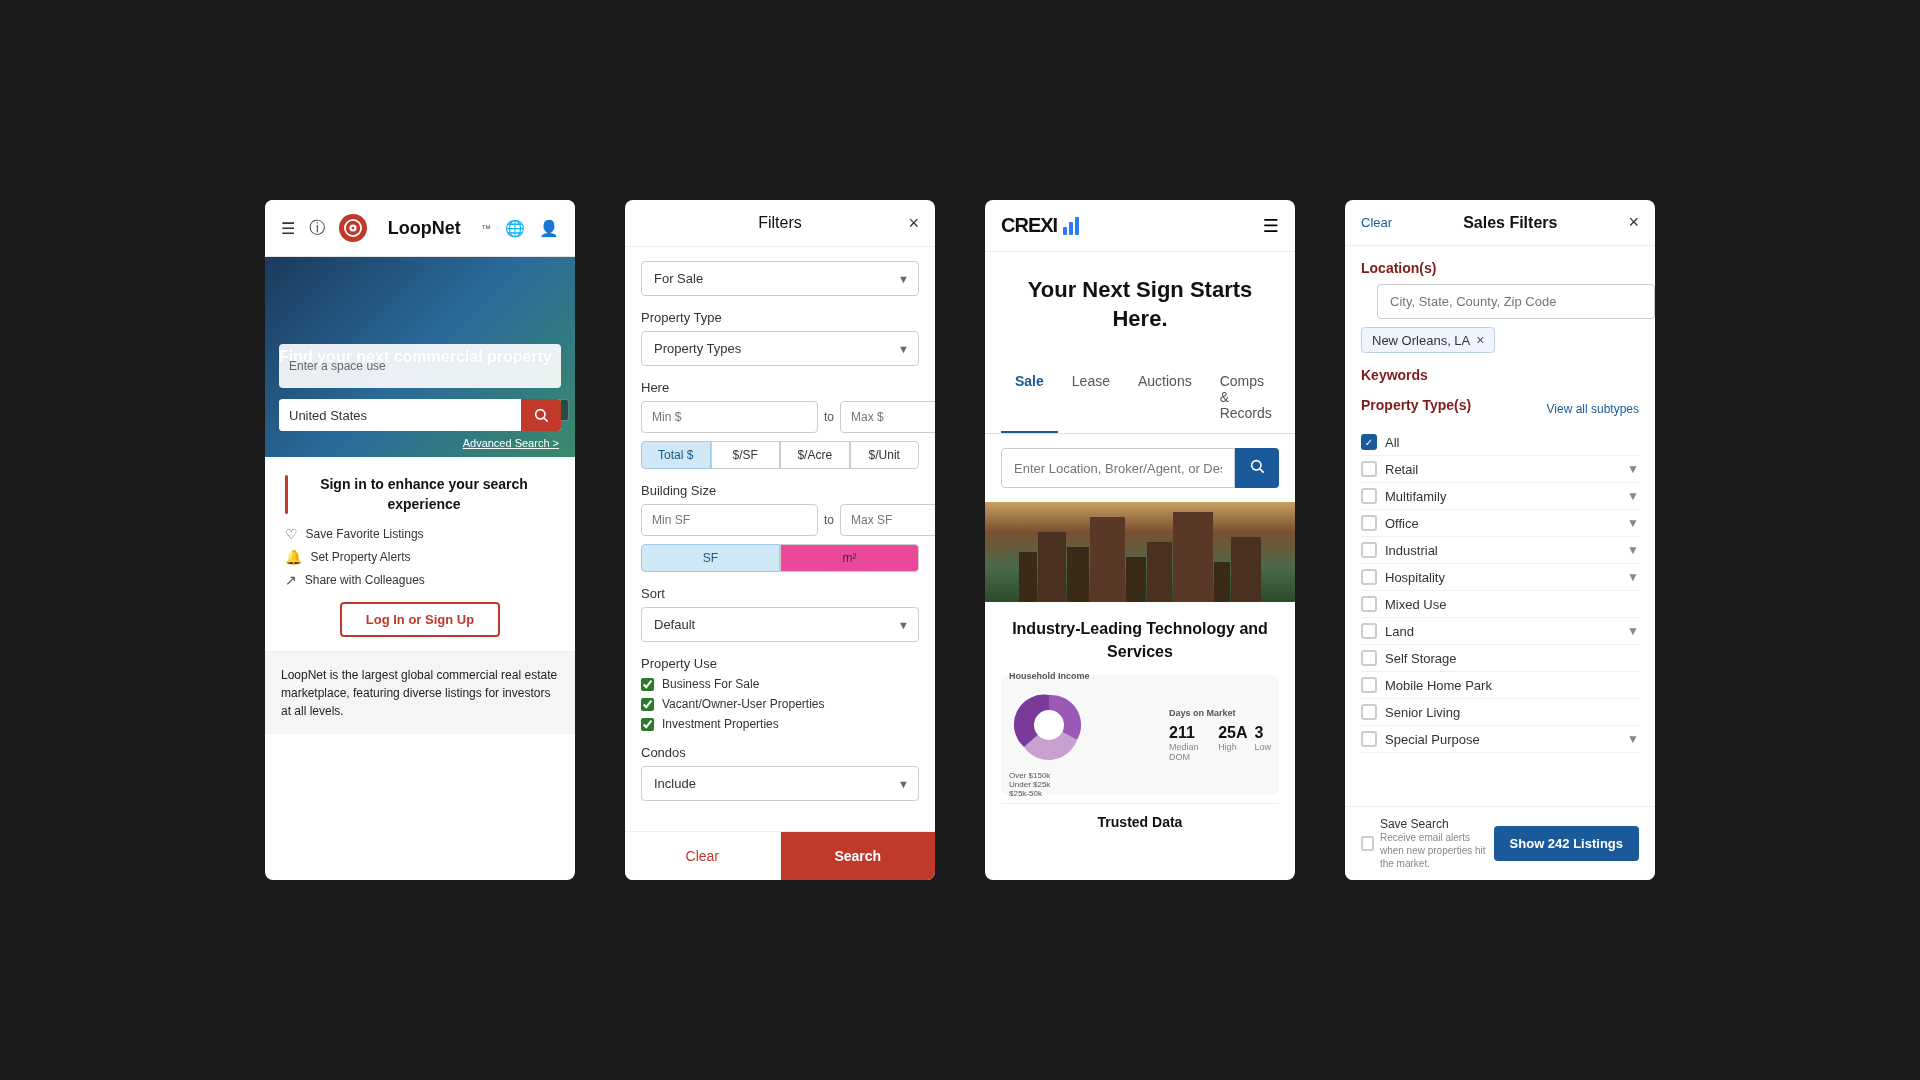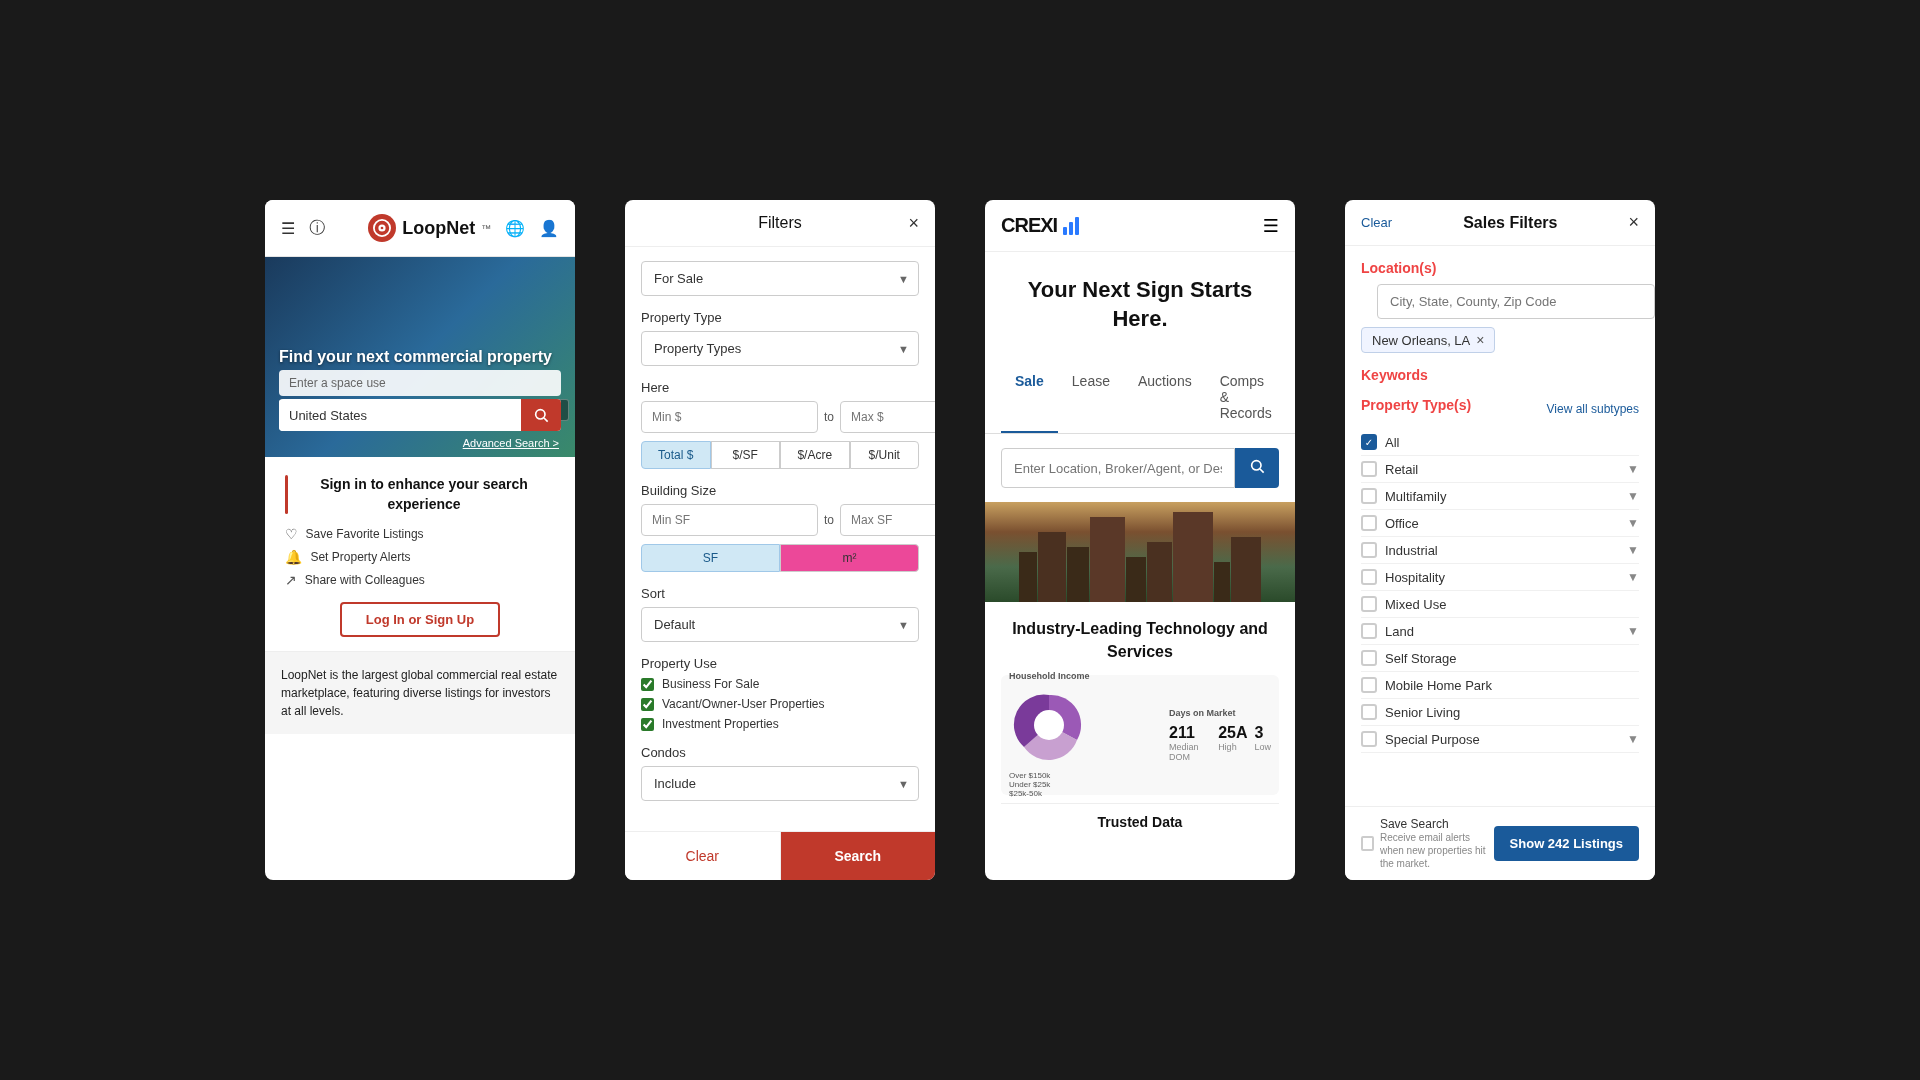--- a/index.html
+++ b/index.html
@@ -37,21 +37,21 @@
 
     
     .p1-header {
       display: flex;
       align-items: center;
       padding: 14px 16px;
       background: #fff;
       border-bottom: 1px solid #e5e5e5;
       gap: 14px;
     }
-    .p1-logo { display: flex; align-items: center; gap: 6px; flex: 1; justify-content: flex-end; }
+    .p1-logo { display: flex; align-items: center; gap: 6px; flex: 1; justify-content: space-between; }
     .p1-logo-icon {
       width: 28px; height: 28px;
       background: #c0392b;
       border-radius: 50%;
       display: flex; align-items: center; justify-content: center;
       font-size: 14px; color: #fff; font-weight: bold;
     }
     .p1-logo-text { font-size: 18px; font-weight: 700; color: #111; }
     .p1-logo-tm { font-size: 10px; vertical-align: super; color: #555; }
     .p1-hero {
@@ -97,24 +97,24 @@
     .p1-search-btn {
       background: #c0392b;
       border: none;
       padding: 8px 12px;
       cursor: pointer;
       display: flex; align-items: center; justify-content: center;
     }
     .p1-space-input {
       background: rgba(255,255,255,0.9);
       border-radius: 4px;
-      padding: 6px 10px;
+      padding: 15px 10px;
       font-size: 12px;
       color: #666;
-      margin-bottom: 3px;
+      margin-bottom: 11px;
     }
     .p1-advanced { color: #fff; font-size: 11px; text-align: right; padding: 4px 2px; text-decoration: underline; }
     .p1-signin-block {
       padding: 18px 20px 14px;
       text-align: center;
       border-bottom: 1px solid #eee;
     }
     .p1-signin-title { font-size: 14px; font-weight: 600; color: #111; line-height: 1.4; margin-bottom: 12px; }
     .p1-signin-title span { display: block; }
     .p1-features { list-style: none; text-align: left; margin-bottom: 14px; }
@@ -272,21 +272,21 @@
     
     .p4-header {
       display: flex; align-items: center; justify-content: space-between;
       padding: 12px 16px; border-bottom: 1px solid #eee;
     }
     .p4-clear-link { color: #1a5a9a; font-size: 13px; cursor: pointer; background: none; border: none; }
     .p4-title { font-size: 16px; font-weight: 600; color: #111; }
     .p4-close { font-size: 18px; color: #333; background: none; border: none; cursor: pointer; }
     .p4-body { padding: 14px 16px; overflow-y: auto; height: calc(100% - 56px - 54px); }
     .p4-section { margin-bottom: 14px; }
-    .p4-section-label { font-size: 14px; font-weight: 600; color: #ef4444; margin-bottom: 8px; }
+    .p4-section-label { font-size: 14px; font-weight: 600; color: #7f1d1d; margin-bottom: 8px; }
     .p4-location-input {
       width: 100%; padding: 9px 12px; border: 1px solid #ccc; border-radius: 4px;
       font-size: 13px; color: #aaa; margin-bottom: 8px; margin-left: 16px;
     }
     .p4-tag {
       display: inline-flex; align-items: center; gap: 6px;
       background: #f0f4ff; border: 1px solid #c0d0e8;
       border-radius: 4px; padding: 4px 10px; font-size: 13px; color: #333;
     }
     .p4-tag-remove { cursor: pointer; color: #555; font-size: 14px; }

